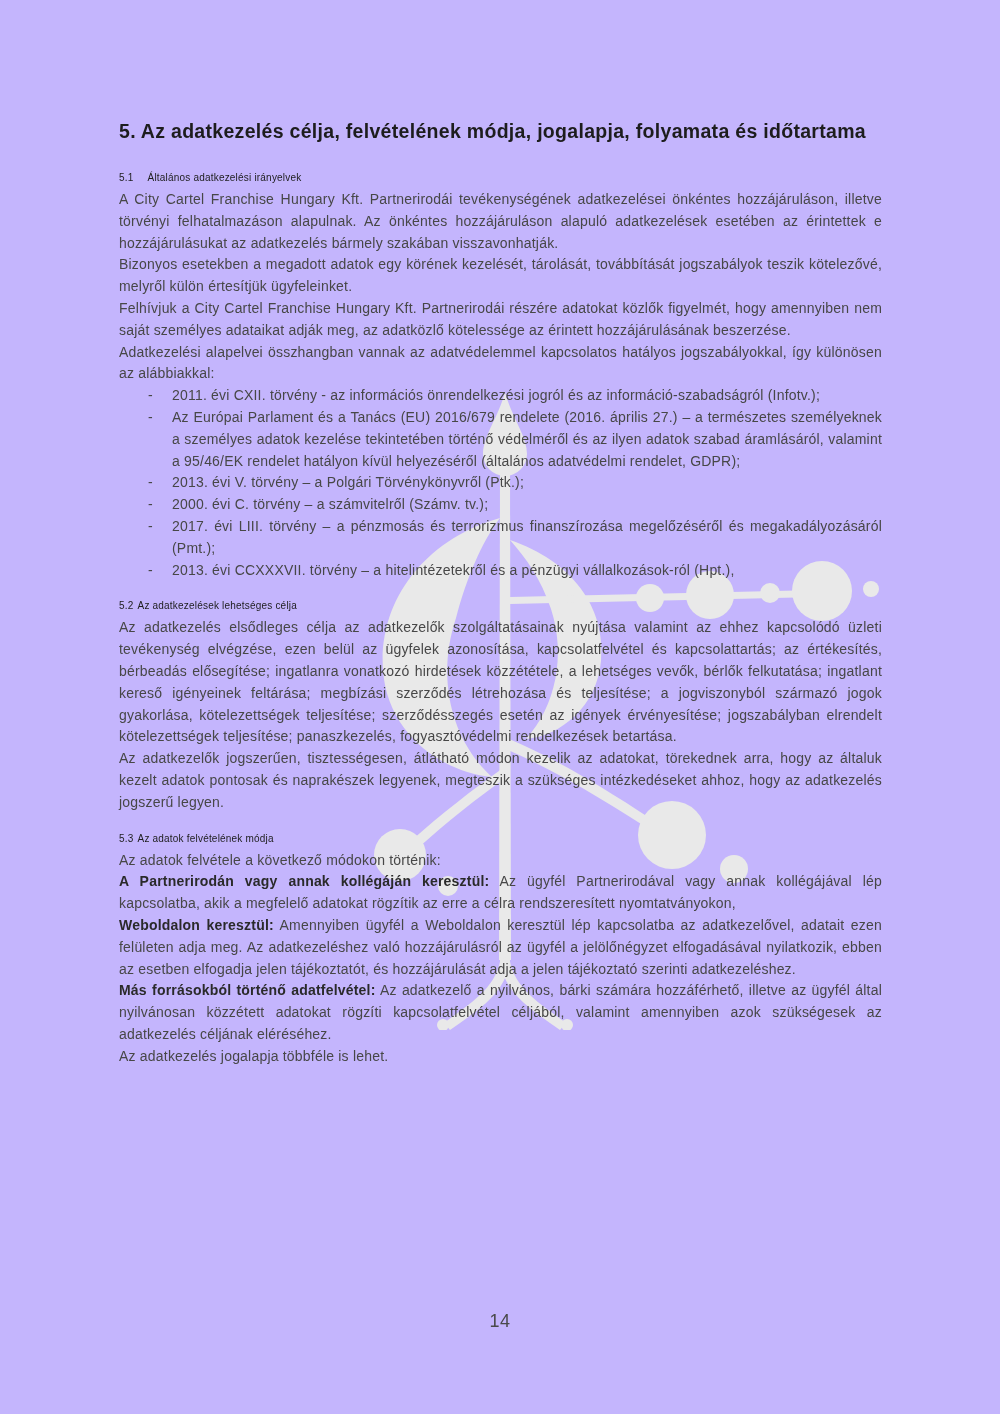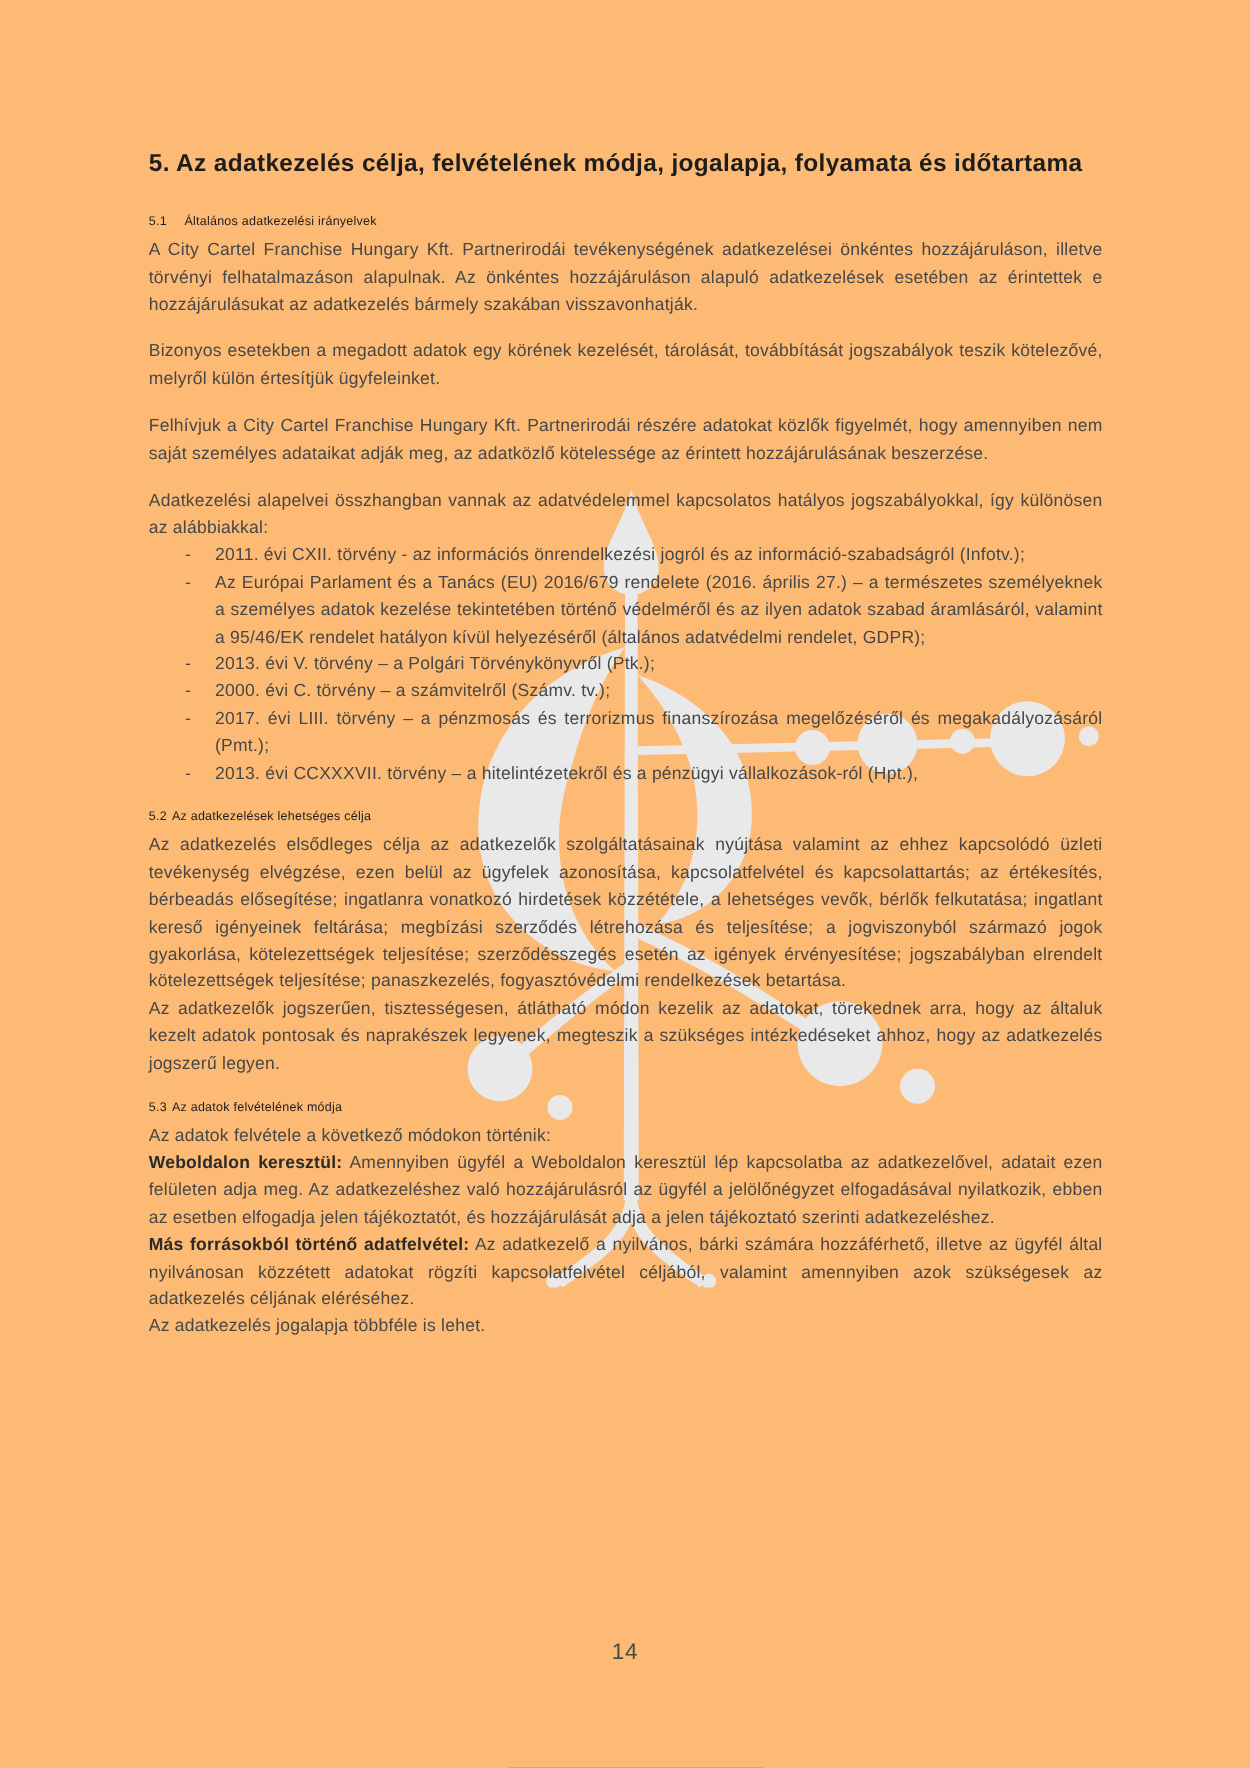--- a/index.html
+++ b/index.html
@@ -1,20 +1,20 @@
 <!DOCTYPE html>
 <html lang="hu"><head>
 <meta charset="utf-8">
 <style>
   html,body{margin:0;padding:0;background:#9a9a9a;}
   .page{
     position:relative;
     width:1000px;height:1414px;
     margin:0 auto;
-    background:#fdba74;
+    background:#c4b5fd;
     overflow:hidden;
     font-family:"Liberation Sans","DejaVu Sans",sans-serif;
   }
   .watermark{
     position:absolute;left:350px;top:340px;width:540px;height:690px;
     z-index:0;pointer-events:none;
   }
   .content{
     position:absolute;left:119px;top:116px;width:763px;z-index:1;
   }
@@ -29,21 +29,21 @@
     letter-spacing:0.2px;color:#1d1d1d;
   }
   h2.first{margin-top:0;}
   .h-num{margin-right:4px;}
   .h-num.wide{margin-right:14px;}
   p.body{
     margin:0;
     font-size:14px;line-height:21.8px;letter-spacing:0.2px;
     color:#474747;text-align:justify;
   }
-  p.body.gap{margin-top:16px;}
+  p.body.gap{}
   ul.law-list{
     margin:0;padding:0;list-style:none;
   }
   ul.law-list li{
     position:relative;
     padding-left:53px;
     font-size:14px;line-height:21.8px;letter-spacing:0.2px;
     color:#474747;text-align:justify;
   }
   ul.law-list li::before{
@@ -121,20 +121,24 @@
       <span class="h-num">5.2</span><span>Az adatkezelések lehetséges célja</span>
     </h2>
     <p class="body">Az adatkezelés elsődleges célja az adatkezelők szolgáltatásainak nyújtása valamint az ehhez kapcsolódó üzleti tevékenység elvégzése, ezen belül az ügyfelek azonosítása, kapcsolatfelvétel és kapcsolattartás; az értékesítés, bérbeadás elősegítése; ingatlanra vonatkozó hirdetések közzététele, a lehetséges vevők, bérlők felkutatása; ingatlant kereső igényeinek feltárása; megbízási szerződés létrehozása és teljesítése; a jogviszonyból származó jogok gyakorlása, kötelezettségek teljesítése; szerződésszegés esetén az igények érvényesítése; jogszabályban elrendelt kötelezettségek teljesítése; panaszkezelés, fogyasztóvédelmi rendelkezések betartása.</p>
     <p class="body">Az adatkezelők jogszerűen, tisztességesen, átlátható módon kezelik az adatokat, törekednek arra, hogy az általuk kezelt adatok pontosak és naprakészek legyenek, megteszik a szükséges intézkedéseket ahhoz, hogy az adatkezelés jogszerű legyen.</p>
 
     <h2>
       <span class="h-num">5.3</span><span>Az adatok felvételének módja</span>
     </h2>
     <p class="body">Az adatok felvétele a következő módokon történik:</p>
     <p class="body">
+      <strong>A Partnerirodán vagy annak kollégáján keresztül:</strong>
+      <span>Az ügyfél Partnerirodával vagy annak kollégájával lép kapcsolatba, akik a megfelelő adatokat rögzítik az erre a célra rendszeresített nyomtatványokon,</span>
+    </p>
+    <p class="body">
       <strong>Weboldalon keresztül:</strong>
       <span>Amennyiben ügyfél a Weboldalon keresztül lép kapcsolatba az adatkezelővel, adatait ezen felületen adja meg. Az adatkezeléshez való hozzájárulásról az ügyfél a jelölőnégyzet elfogadásával nyilatkozik, ebben az esetben elfogadja jelen tájékoztatót, és hozzájárulását adja a jelen tájékoztató szerinti adatkezeléshez.</span>
     </p>
     <p class="body">
       <strong>Más forrásokból történő adatfelvétel:</strong>
       <span>Az adatkezelő a nyilvános, bárki számára hozzáférhető, illetve az ügyfél által nyilvánosan közzétett adatokat rögzíti kapcsolatfelvétel céljából, valamint amennyiben azok szükségesek az adatkezelés céljának eléréséhez.</span>
     </p>
 
     <p class="body">Az adatkezelés jogalapja többféle is lehet.</p>
 

